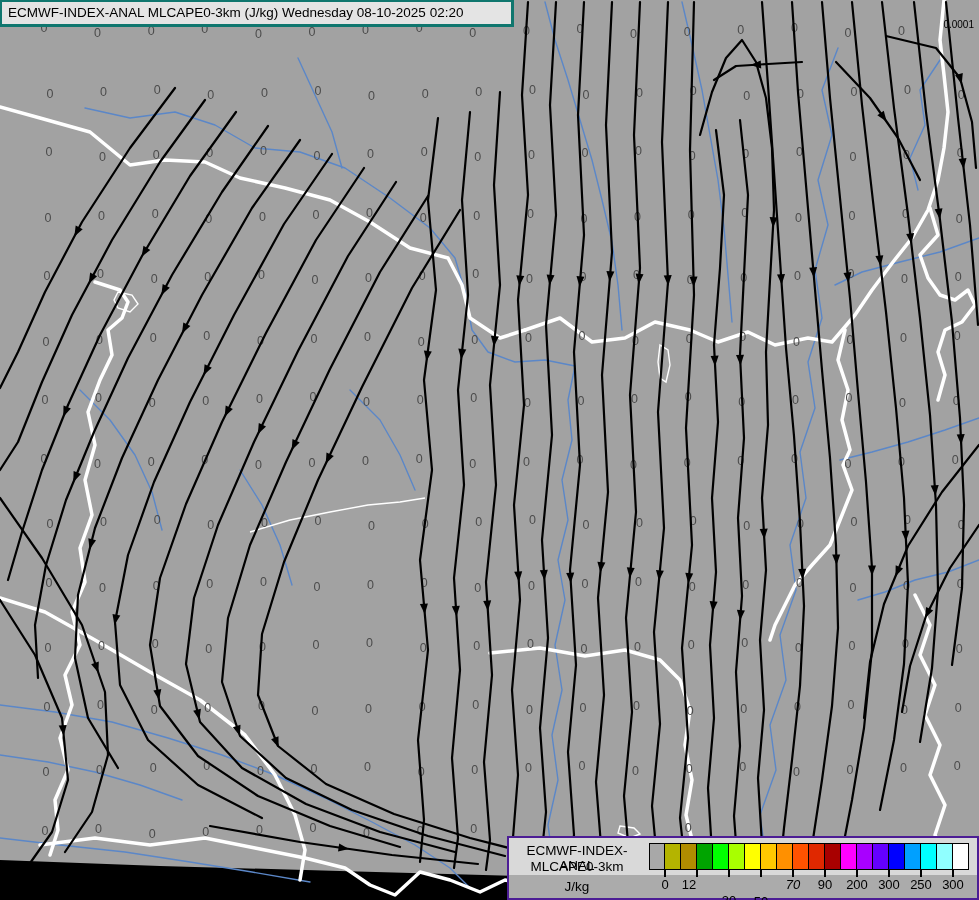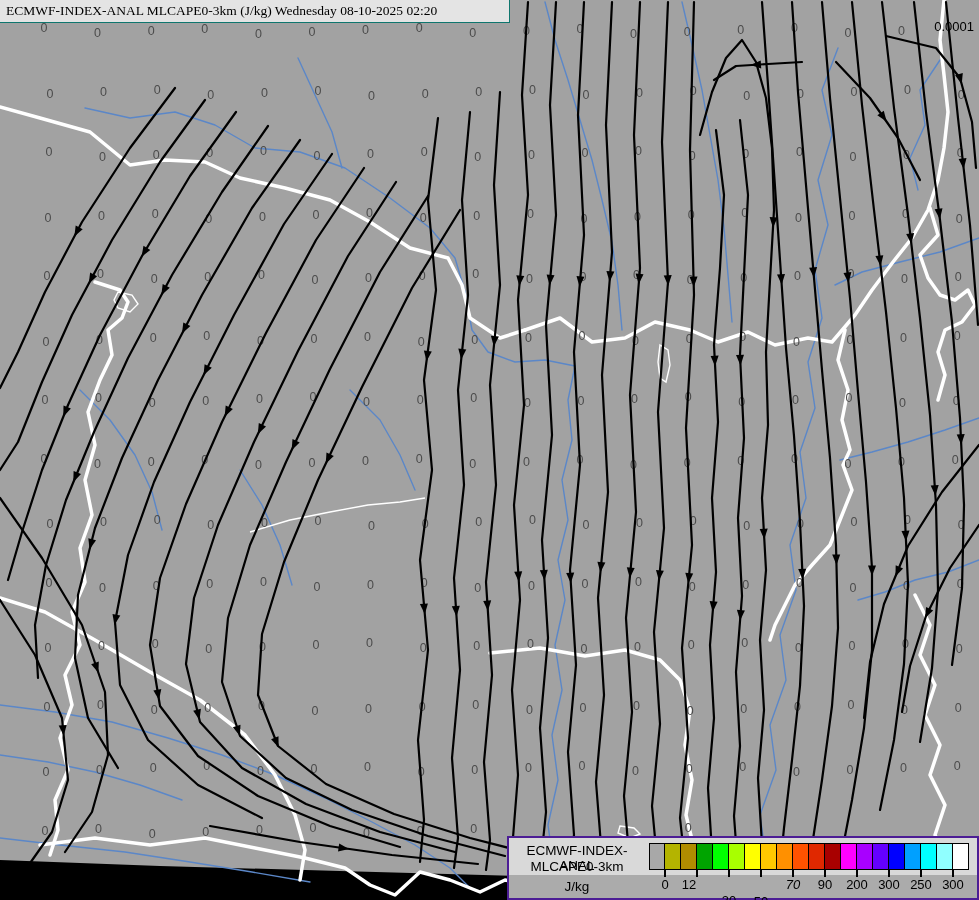--- a/index.html
+++ b/index.html
@@ -1,23 +1,23 @@
 <!DOCTYPE html>
 <html><head>
 <meta charset="utf-8">
 <style>
   html,body{margin:0;padding:0;background:#444;}
   #screen{position:relative;width:979px;height:900px;overflow:hidden;background:#a2a2a2;
           font-family:"Liberation Sans",sans-serif;}
   #map-svg{position:absolute;left:0;top:0;}
-  #header-box{position:absolute;left:-1px;top:-1px;width:509px;border:1px solid #0f766e;
-              background:rgba(232,232,232,0.93);padding:1px 0;z-index:5;font-family:Liberation Serif, serif;}
+  #header-box{position:absolute;left:-1px;top:-1px;width:509px;border:3px solid #0f766e;
+              background:rgba(232,232,232,0.93);padding:1px 0;z-index:5;}
   .hline{font-size:13.5px;line-height:19.5px;padding:0 6px;color:#000;white-space:nowrap;}
   #corner-value{position:absolute;top:19px;left:914px;width:60px;text-align:right;
-                font-size:13px;color:#000;z-index:4;}
+                font-size:10px;color:#000;z-index:4;}
   #legend-box{position:absolute;left:507px;top:836px;width:468px;height:60px;
               border:2px solid #4c1d95;background:#d9d9d9;z-index:6;}
   #legend-dark{position:absolute;left:0;top:37px;width:100%;height:23px;background:#ababab;}
   .lg-t{position:absolute;left:2px;width:132px;text-align:center;font-size:13.5px;color:#000;}
   #swatch-row{position:absolute;left:140px;top:5px;height:27px;display:flex;}
   .swatch{width:16px;height:27px;border:1px solid #000;border-left:none;box-sizing:border-box;}
   .swatch:first-child{border-left:1px solid #000;}
   .cb-tick{position:absolute;top:32px;width:2px;height:7px;background:#000;}
   .cb-label{position:absolute;top:39px;width:36px;text-align:center;font-size:13px;color:#000;}
 </style>

